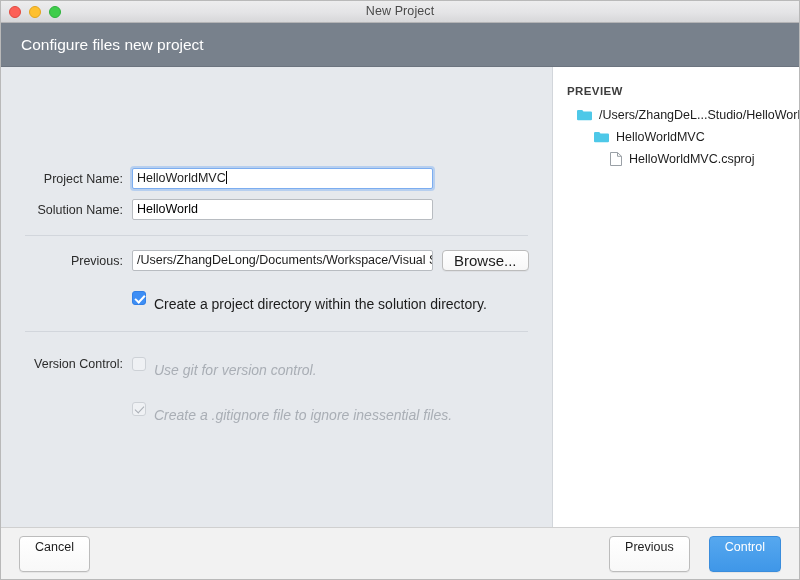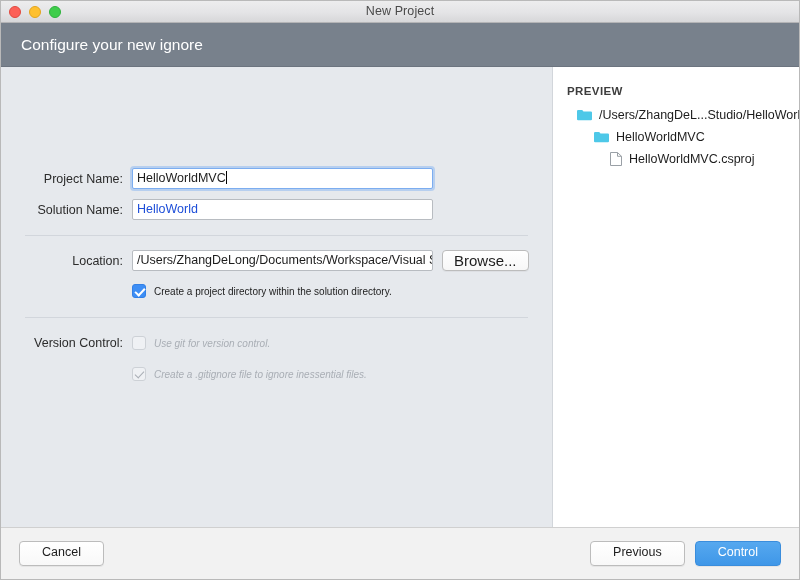--- a/index.html
+++ b/index.html
@@ -133,21 +133,21 @@
     padding: 0 4px;
     line-height: 19px;
     white-space: nowrap;
     overflow: hidden;
   }
   .field.name { width: 301px; }
   .field.focused {
     border: 1px solid #7cadf0;
     box-shadow: 0 0 0 2px rgba(108,166,242,0.38);
   }
-  .field.placeholder { color: #1d4ed8; }
+  .field.placeholder { color: #000000; }
   .field.location { width: 301px; }
 
   .caret {
     display: inline-block;
     width: 1px;
     height: 13px;
     background: #000;
     vertical-align: -2px;
     margin-left: 0px;
   }
@@ -218,22 +218,23 @@
     left: 4px;
     top: 1px;
     width: 4px;
     height: 8px;
     border: solid #a9aeb5;
     border-width: 0 1.6px 1.6px 0;
     transform: rotate(43deg);
   }
 
   .cbtext {
-    font-size: 10px;
+    font-size: 14px;
     color: #1c1c1c;
+    margin-top: 12px;
   }
   .cbtext.disabled { color: #a9aeb5; font-style: italic; }
 
   
   .preview-heading {
     font-size: 11.5px;
     font-weight: bold;
     color: #3d3d3d;
     letter-spacing: 0.4px;
     margin-bottom: 11px;
@@ -262,26 +263,26 @@
     background: #f2f2f2;
     border-top: 1px solid #d0d0d0;
     display: flex;
     align-items: center;
     padding: 0 18px;
     box-sizing: border-box;
   }
   .footer .right {
     margin-left: auto;
     display: flex;
-    gap: 10px;
+    gap: 19px;
   }
   .btn {
-    height: 25px;
+    height: 36px;
     min-width: 58px;
-    padding: 0 22px;
+    padding: 0 15px;
     font-size: 12.5px;
     border-radius: 4px;
     box-sizing: border-box;
     line-height: 21px;
     text-align: center;
     border: 1px solid #bcbcbc;
     background: linear-gradient(to bottom, #ffffff, #f8f8f8);
     color: #1d1d1d;
     box-shadow: 0 1px 0 rgba(0,0,0,0.05);
   }
@@ -299,42 +300,42 @@
   <div class="titlebar">
     <div class="traffic">
       <span class="light close"></span>
       <span class="light min"></span>
       <span class="light max"></span>
     </div>
     <div class="title-text">New Project</div>
   </div>
 
   <div class="header">
-    <div class="header-title">Configure your new ignore</div>
+    <div class="header-title">Configure files new project</div>
   </div>
 
   <div class="body">
 
     <div class="form-pane">
       <div class="rows">
 
         <div class="row">
           <div class="lbl">Project Name:</div>
           <div class="field name focused"><span>HelloWorldMVC</span><span class="caret"></span></div>
         </div>
 
         <div class="row">
           <div class="lbl">Solution Name:</div>
           <div class="field name placeholder">HelloWorld</div>
         </div>
 
         <div class="divider"></div>
 
         <div class="row">
-          <div class="lbl">Location:</div>
+          <div class="lbl">Previous:</div>
           <div class="field location">/Users/ZhangDeLong/Documents/Workspace/Visual Studi</div>
           <div class="browse-btn">Browse...</div>
         </div>
 
         <div class="cbrow" style="margin-top:13px;">
           <div class="spacer"></div>
           <span class="checkbox on"></span>
           <span class="cbtext">Create a project directory within the solution directory.</span>
         </div>
 

